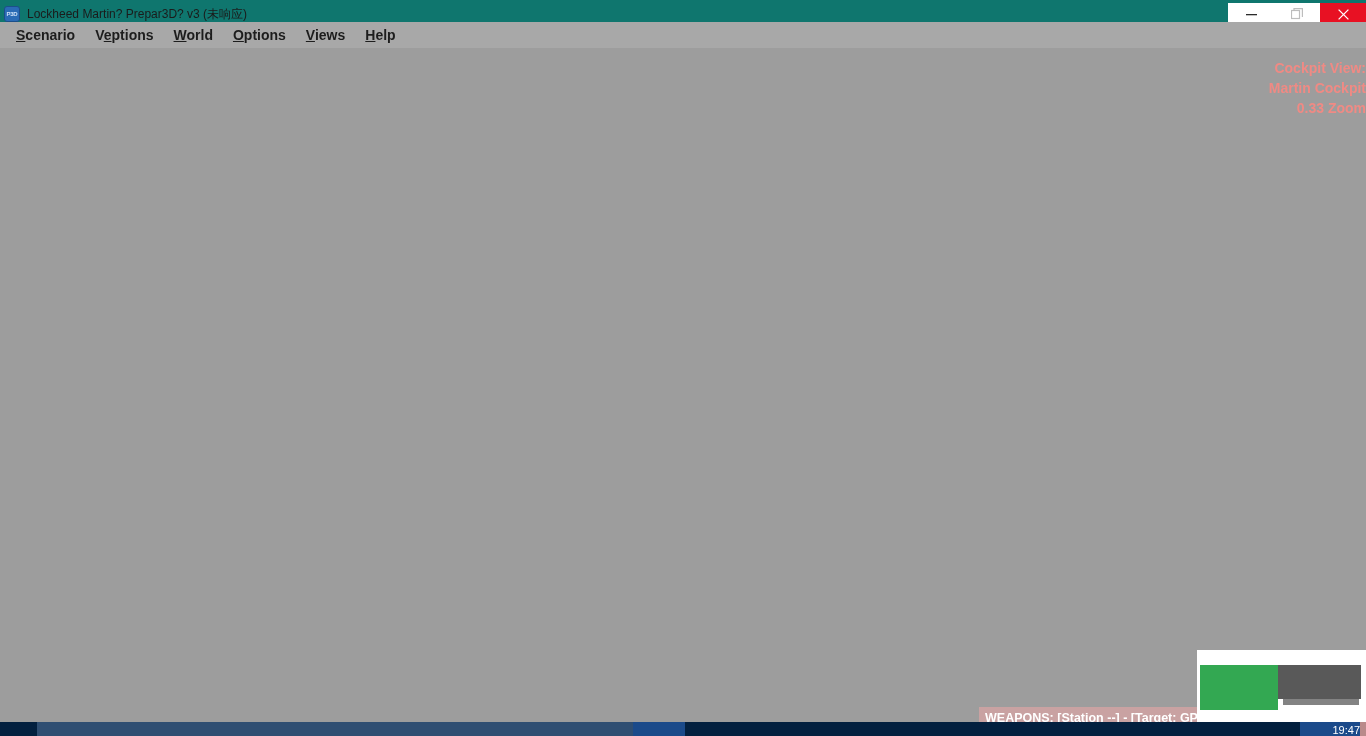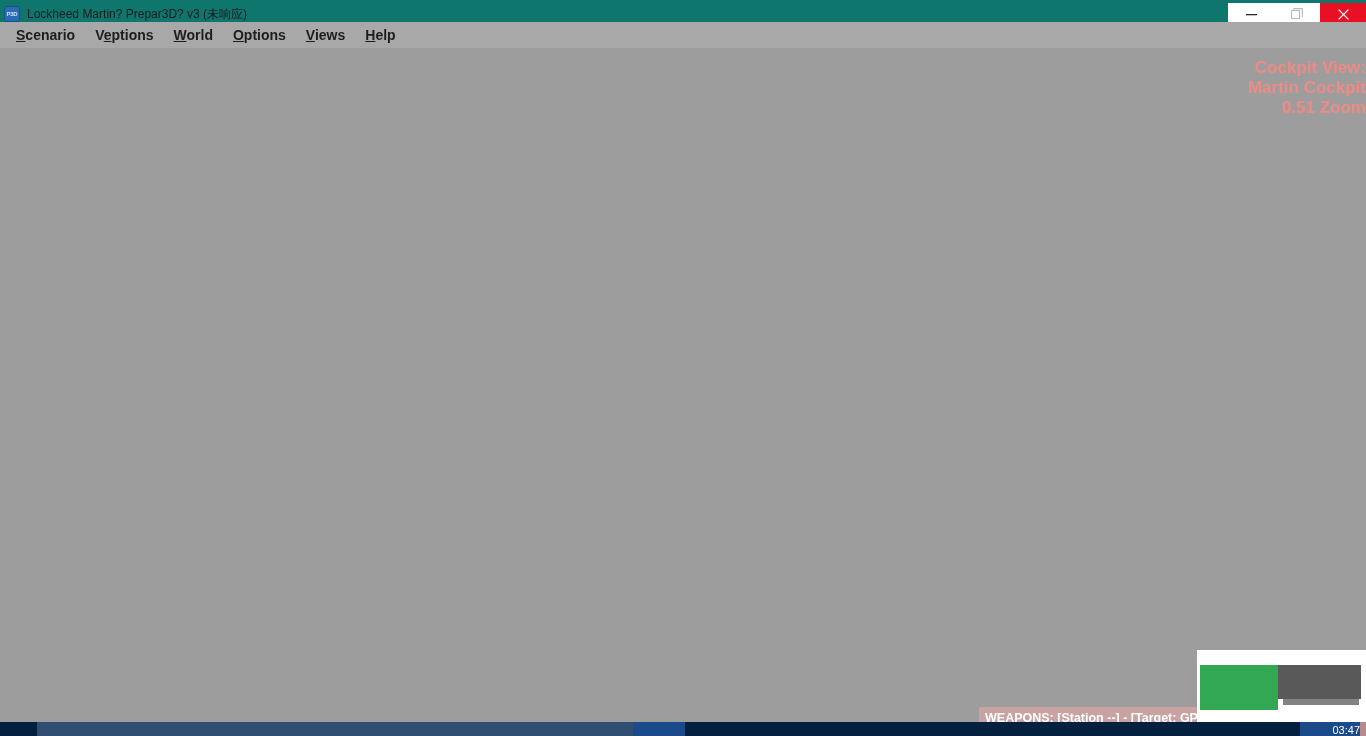--- a/index.html
+++ b/index.html
@@ -109,21 +109,21 @@
   
   .hud-view {
     position: absolute;
     right: 0px;
     top: 10px;
     text-align: right;
     line-height: 20px;
     pointer-events: none;
   }
   .hud-view div {
-    font-size: 17px;
+    font-size: 14px;
     font-weight: bold;
     color: #f08a84;
     white-space: nowrap;
   }
 
   
   .hud-weapons {
     position: absolute;
     left: 979px;
     top: 659px;
@@ -246,38 +246,38 @@
     <div class="menu-item"><u>O</u><span>ptions</span></div>
     <div class="menu-item"><u>V</u><span>iews</span></div>
     <div class="menu-item"><u>H</u><span>elp</span></div>
   </div>
 
   <div class="viewport">
 
     <div class="hud-view">
       <div>Cockpit View:</div>
       <div>Martin Cockpit</div>
-      <div>0.51 Zoom</div>
+      <div>0.33 Zoom</div>
     </div>
 
     <div class="hud-weapons">WEAPONS: [Station --] - [Target: GPS</div>
 
   </div>
 
   <div class="float-panel">
     <div class="panel-green"></div>
     <div class="panel-gray"></div>
     <div class="panel-gray-lower"></div>
   </div>
 
   <div class="taskbar">
     <div class="tb-seg" style="left:0px;width:37px;background:#03203f;"></div>
     <div class="tb-seg" style="left:37px;width:252px;background:#2f4e72;"></div>
     <div class="tb-seg" style="left:289px;width:344px;background:#2f4e72;"></div>
     <div class="tb-seg" style="left:633px;width:52px;background:#1b4a8a;"></div>
     <div class="tb-seg" style="left:685px;width:196px;background:#03203f;"></div>
     <div class="tb-seg" style="left:881px;width:419px;background:#03203f;"></div>
     <div class="tb-seg" style="left:1300px;width:60px;background:#1b4a8a;"></div>
-    <div class="tb-clock">03:47</div>
+    <div class="tb-clock">19:47</div>
     <div class="tb-tray-dot"></div>
   </div>
 
 </div>
 
 </body></html>

